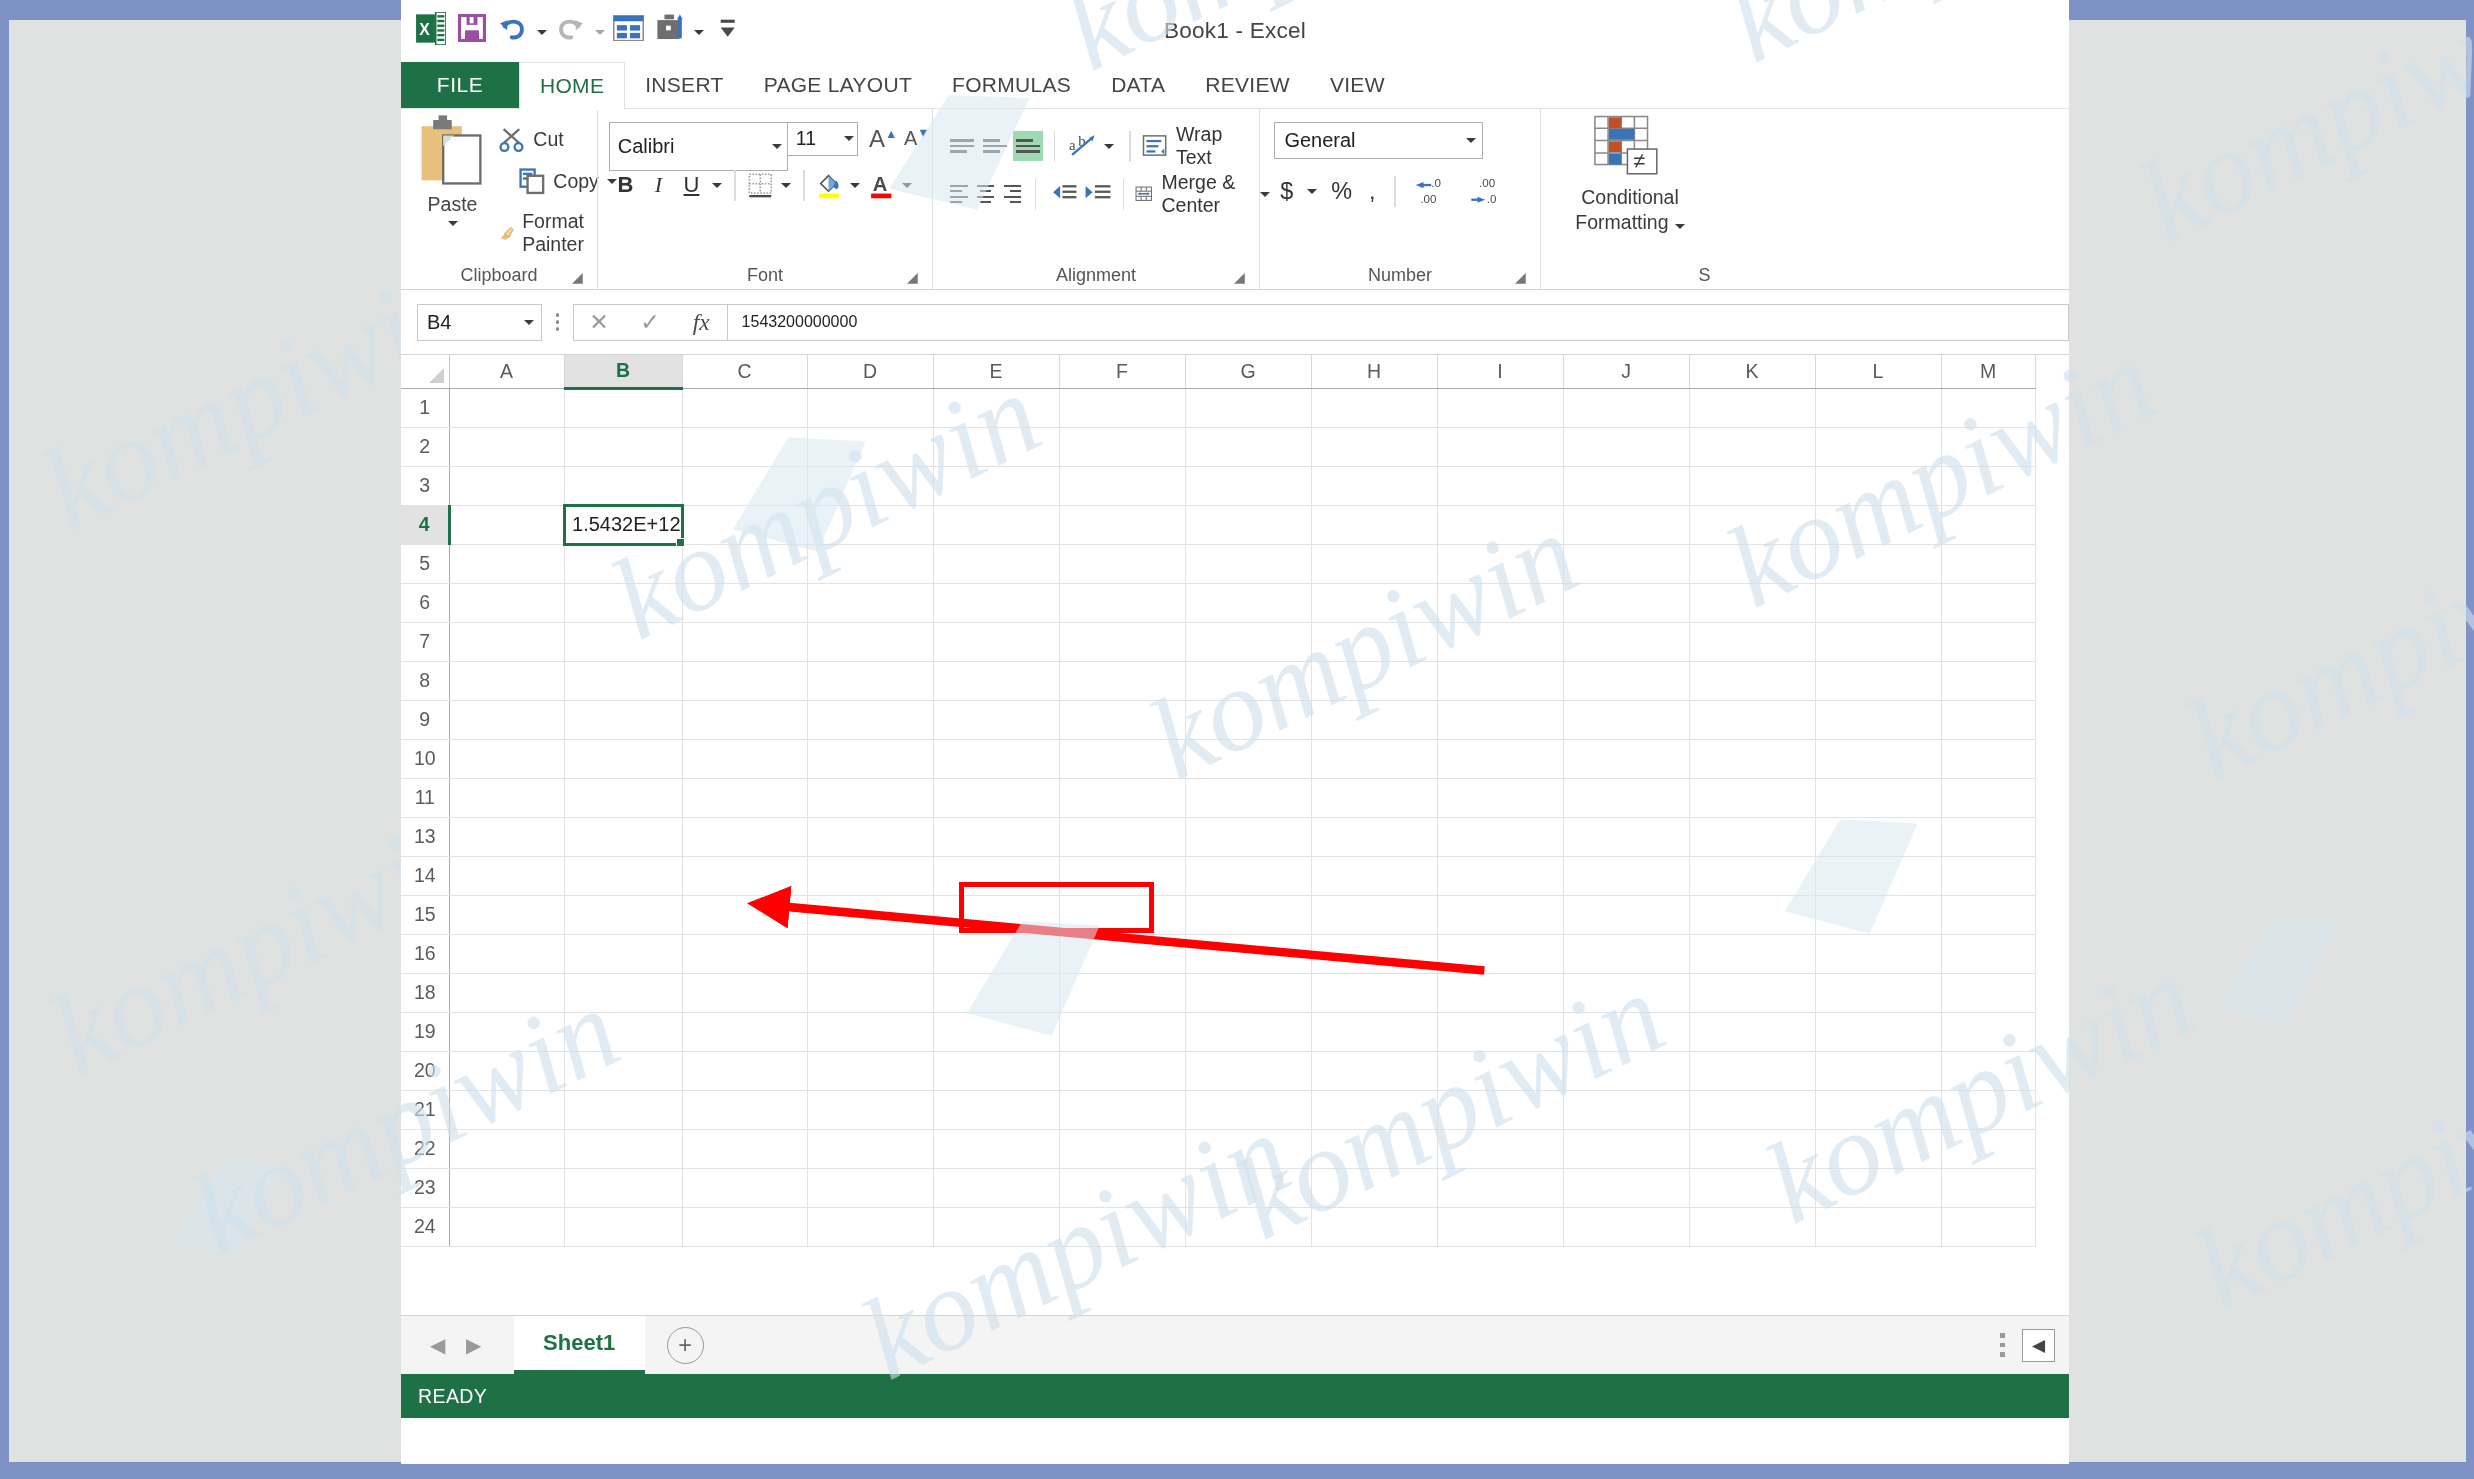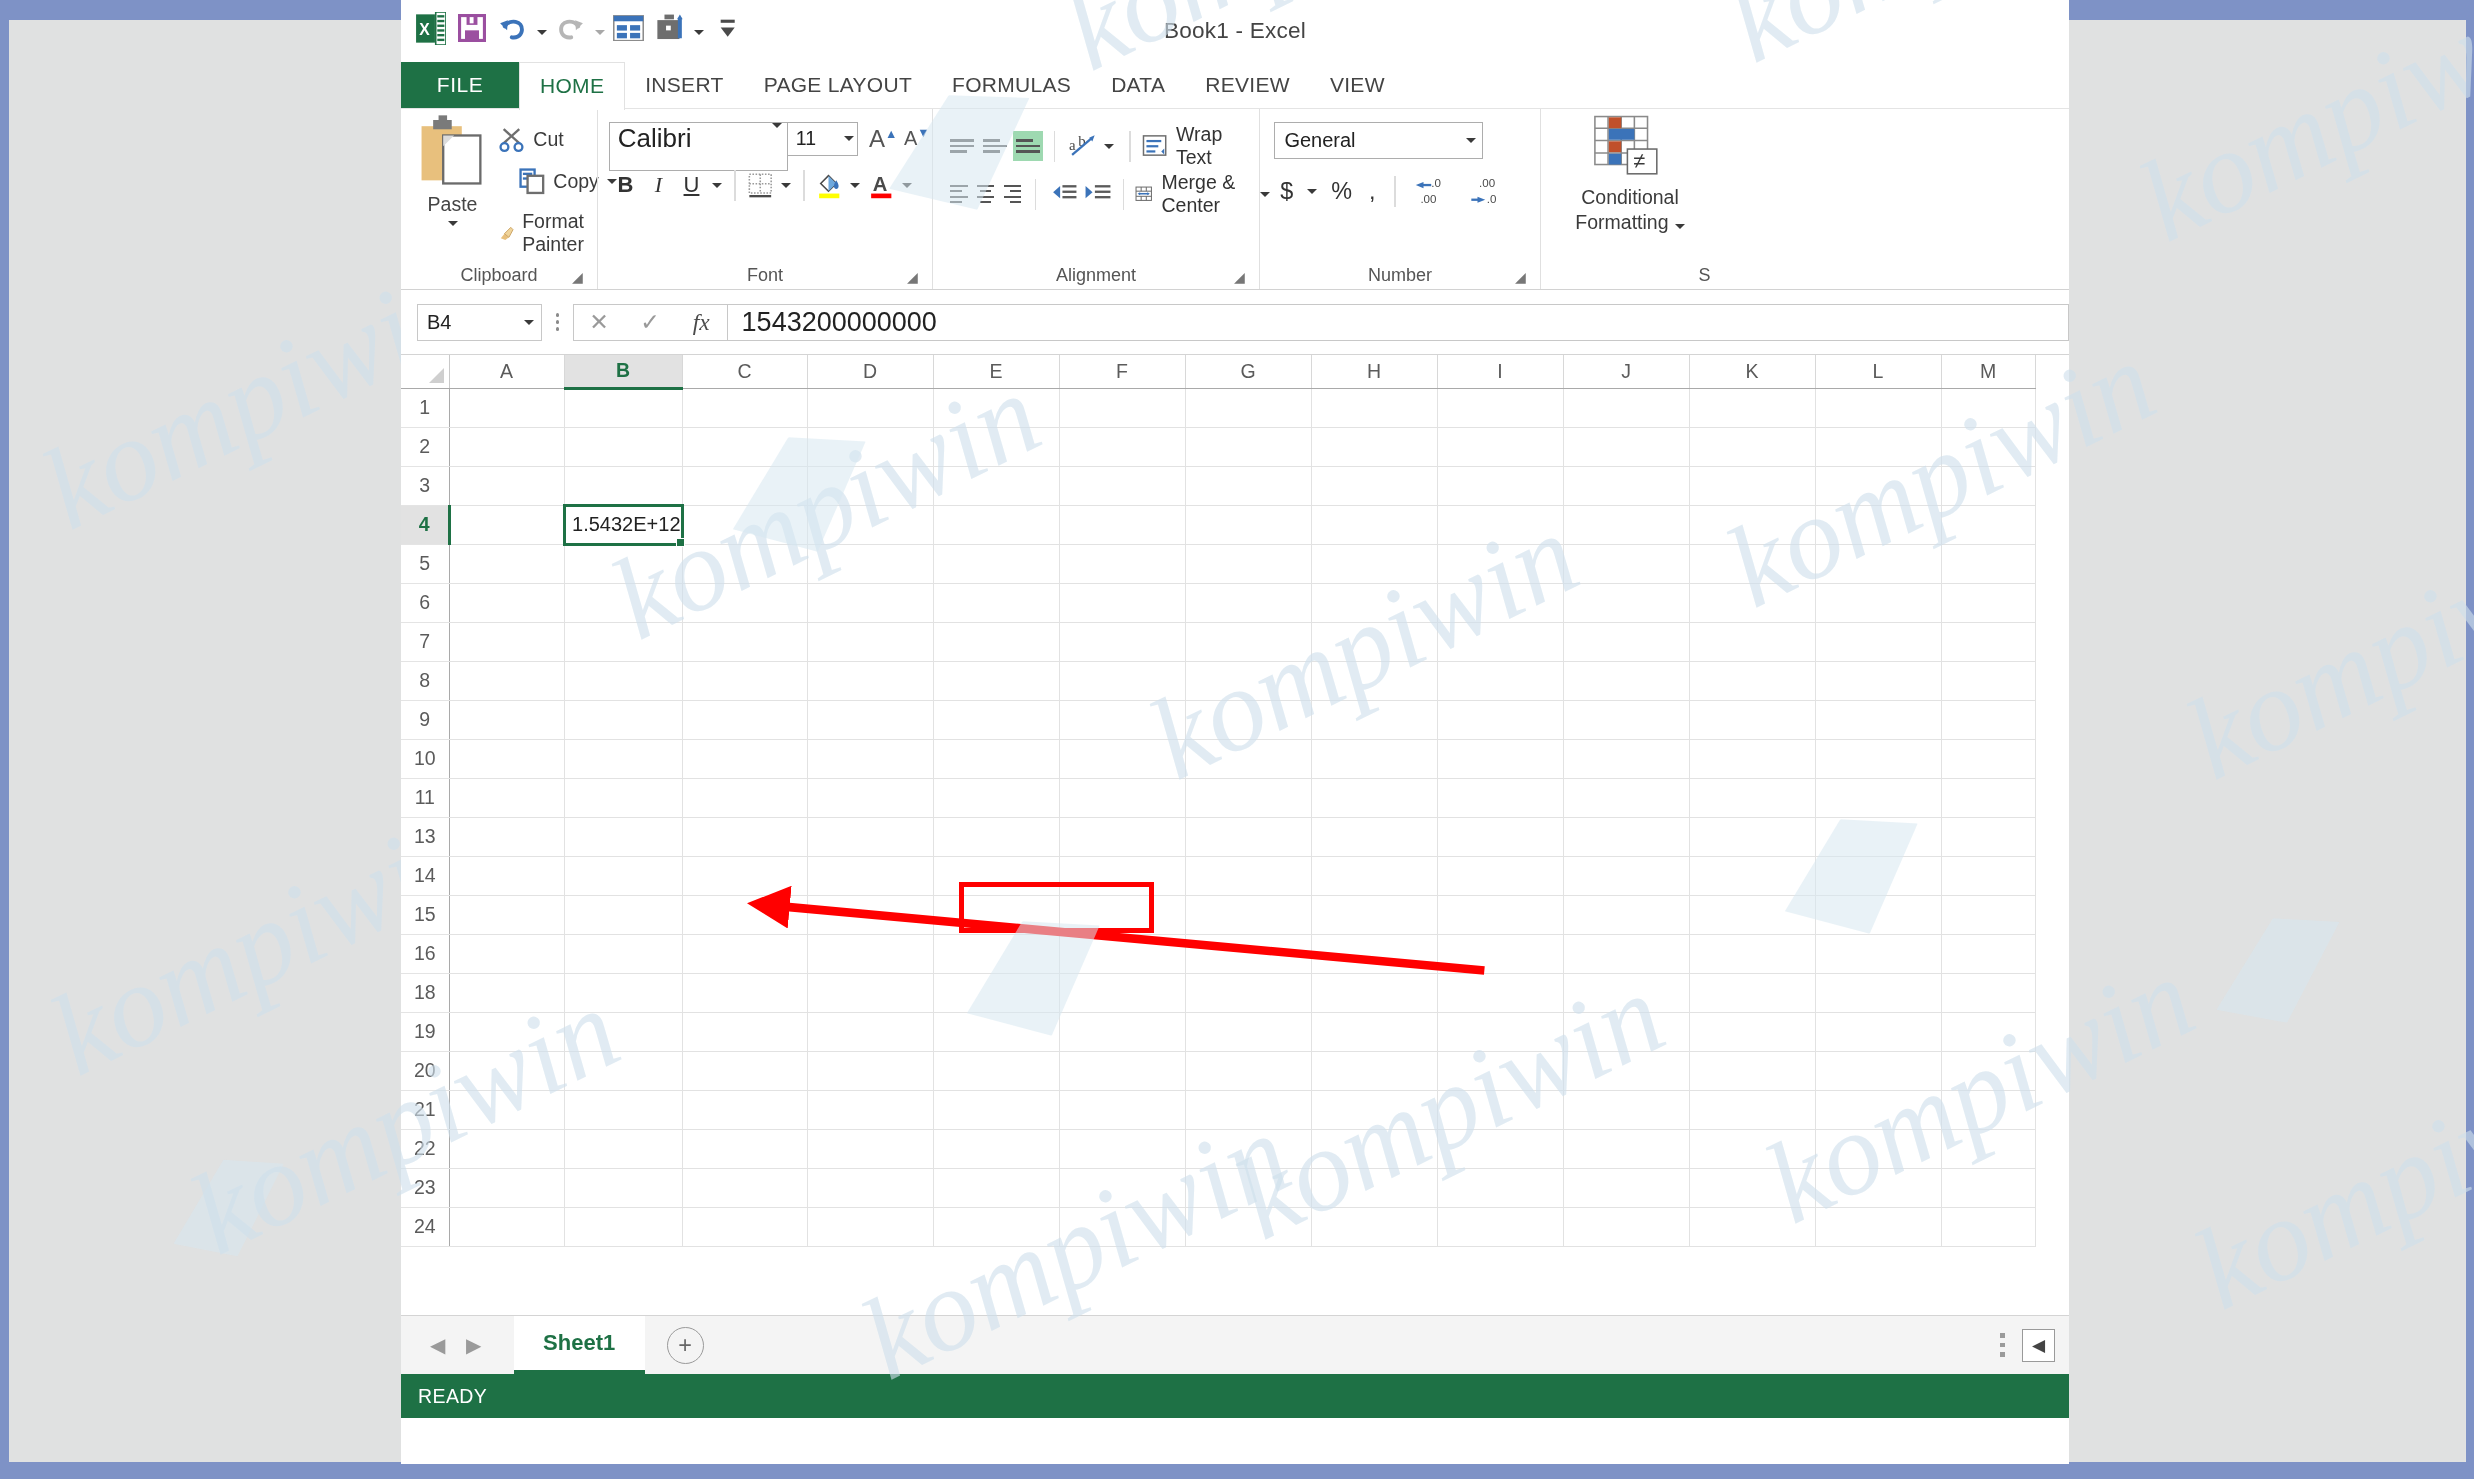--- a/index.html
+++ b/index.html
@@ -108,22 +108,22 @@
   #paste-label { font-size: 19.5px; color: #444; margin-top: 3.1px; }
   .clip-item {
     position: absolute; display: flex; align-items: center; gap: 7.8px;
     font-size: 19.5px; color: #3b3b3b;
   }
 
   
   #grp-font { width: 335px; }
   .fontname-box {
     position: absolute; left: 11px; top: 12.5px; width: 179px; height: 49px;
-    border: 1.6px solid #adadad; background: #fff; display: flex; 
-    padding: 0 4.7px 0 7.8px; font-size: 26px; color: #222;
+    border: 1.6px solid #adadad; background: #fff; display: flex; align-items: center;
+    padding: 0 4.7px 0 7.8px; font-size: 20px; color: #222;
   }
   .fontsize-box {
     position: absolute; left: 190px; top: 12.5px; width: 70px; height: 34px;
     border: 1.6px solid #adadad; border-left: 0; background: #fff;
     display: flex; align-items: center; padding: 0 3.1px 0 7.8px; font-size: 19.5px; color: #222;
   }
   .box-caret { margin-left: auto; }
   .grow-a { position: absolute; left: 271px; top: 15.6px; font-size: 24px; color: #555; }
   .shrink-a { position: absolute; left: 306px; top: 17px; font-size: 20px; color: #555; }
 
@@ -175,21 +175,21 @@
   #fb-buttons {
     display: flex; align-items: center; height: 37px;
     border: 1.6px solid #c8c8c8; background: #fff;
   }
   .fb-btn { width: 51px; height: 34px; display: flex; align-items: center; justify-content: center;
             font-size: 23.4px; color: #9a9a9a; }
   #fx-btn { font-style: italic; font-family: "Liberation Serif", serif; color: #4a4a4a; font-size: 23.4px; }
   #formula-input {
     flex: 1; height: 37px; border: 1.6px solid #c8c8c8; border-left: 0; background: #fff;
     display: flex; align-items: center; padding-left: 14px;
-    font-size: 27px; color: #222;
+    font-size: 16px; color: #222;
   }
 
   
   #grid-wrap { position: relative; height: 960px; background: #fff; overflow: hidden; }
   table.sheet { border-collapse: collapse; table-layout: fixed; }
   table.sheet td, table.sheet th { padding: 0; margin: 0; }
   .corner-cell {
     width: 48px; height: 33px; background: #fff;
     border-right: 1.6px solid #c9c9c9; border-bottom: 1.6px solid #a9a9a9;
     position: relative;

